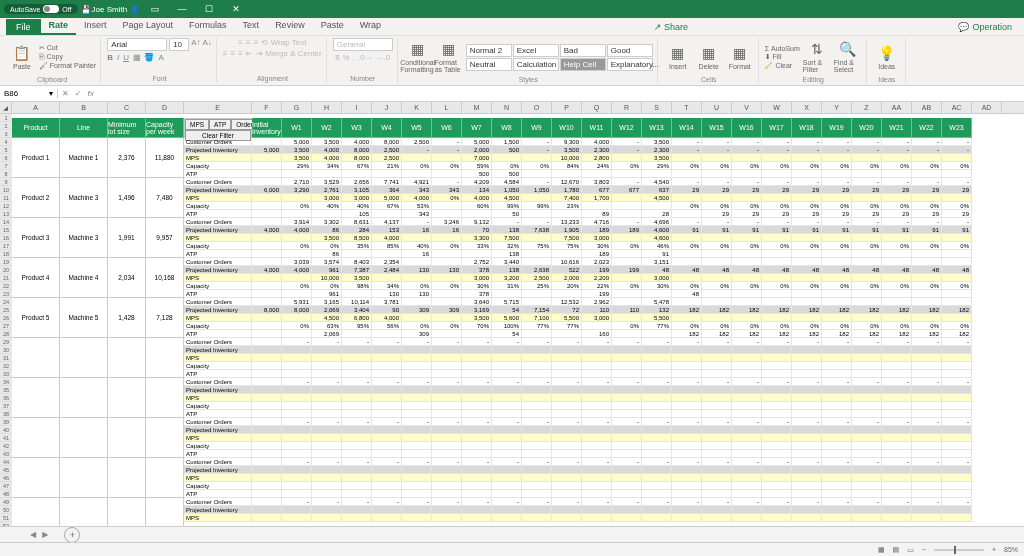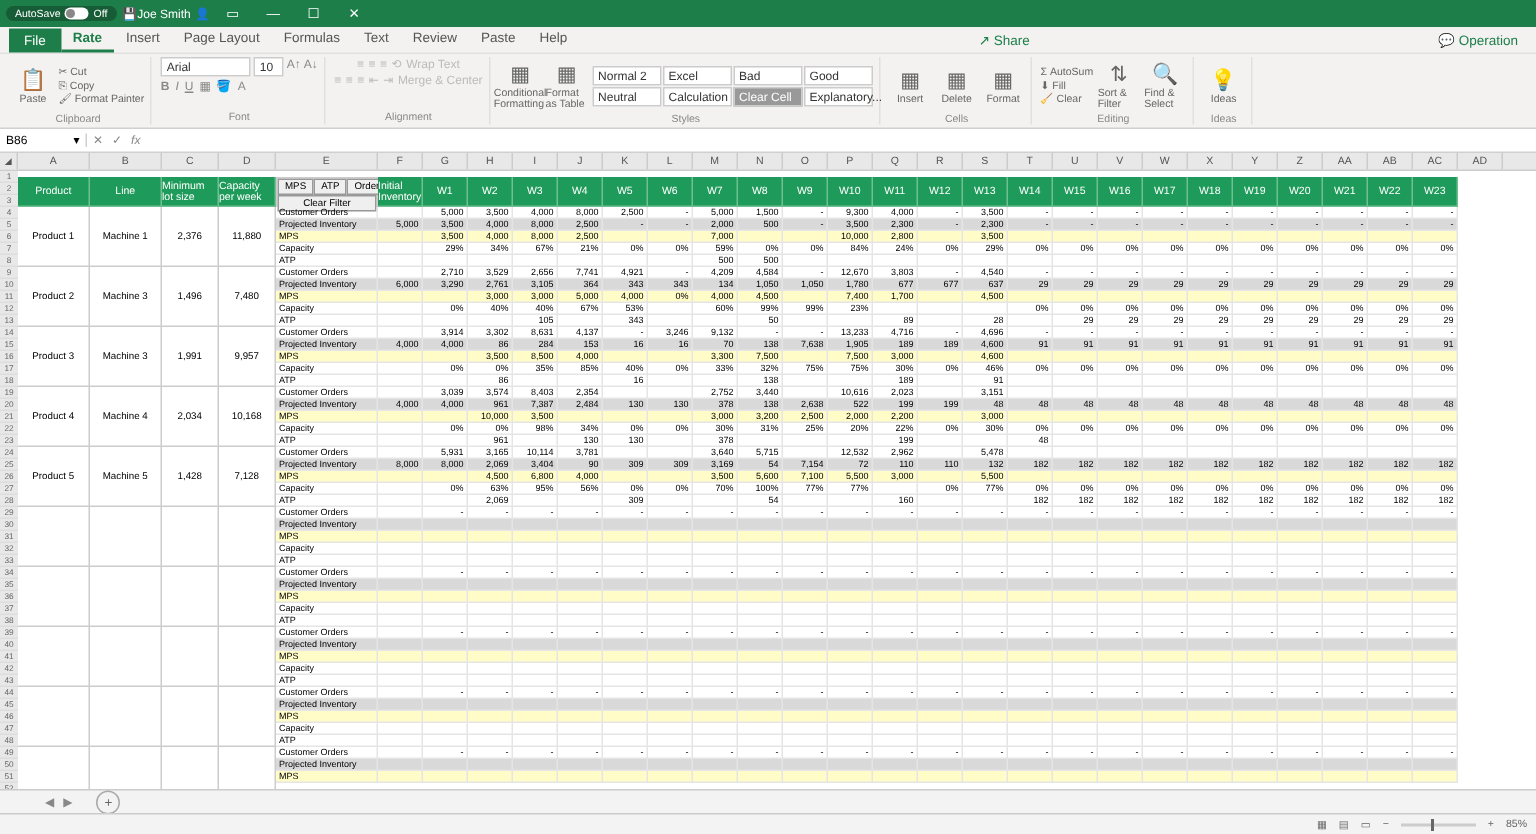--- a/index.html
+++ b/index.html
@@ -82,21 +82,21 @@
 <div class="ribbon-tabs">
   <div class="file">File</div>
   <div id="rtabs" style="display: flex;">
       <div class="tab active">Rate</div>
       <div class="tab">Insert</div>
       <div class="tab">Page Layout</div>
       <div class="tab">Formulas</div>
       <div class="tab">Text</div>
       <div class="tab">Review</div>
       <div class="tab">Paste</div>
-      <div class="tab">Help</div>
+      <div class="tab">Wrap</div>
     </div>
   <div class="share">↗ <span>Share</span></div>
   <div class="share">💬 <span>Operation</span></div>
 </div>
 
 <div class="ribbon">
   <div class="rgroup">
     <div class="tools">
       <div class="bigbtn">
           <span class="icon">📋</span>
@@ -143,37 +143,50 @@
           <span>≡</span>
           <span>≡</span>
         <span>⇤</span>
           <span>⇥</span>
         <span>Merge &amp; Center</span>
       </div>
     </div>
     <div class="label">Alignment</div>
   </div>
   <div class="rgroup">
+    <div class="tools" style="flex-direction:column;gap:2px;color:#bbb">
+      <span class="fontbox" style="width:60px;color:#bbb">General</span>
+      <div style="display:flex;gap:3px">
+          <span>$</span>
+          <span>%</span>
+          <span>,</span>
+          <span>.0→</span>
+          <span>←.0</span>
+        </div>
+    </div>
+    <div class="label">Number</div>
+  </div>
+  <div class="rgroup">
     <div class="tools">
       <div class="bigbtn">
           <span class="icon">▦</span>
           <span>Conditional Formatting</span>
         </div>
       <div class="bigbtn">
           <span class="icon">▦</span>
           <span>Format as Table</span>
         </div>
       <div style="display:grid;grid-template-columns:repeat(4,46px);gap:1px;font-size:6.5px;color:#bbb">
         <span class="fontbox">Normal 2</span>
         <span class="fontbox">Excel</span>
         <span class="fontbox">Bad</span>
         <span class="fontbox">Good</span>
         <span class="fontbox">Neutral</span>
         <span class="fontbox">Calculation</span>
-        <span class="fontbox" style="background:#999;color:#fff">Clear Cell</span>
+        <span class="fontbox" style="background:#999;color:#fff">Help Cell</span>
         <span class="fontbox">Explanatory...</span>
       </div>
     </div>
     <div class="label">Styles</div>
   </div>
   <div class="rgroup">
     <div class="tools">
       <div class="bigbtn">
           <span class="icon">▦</span>
           <span>Insert</span>

